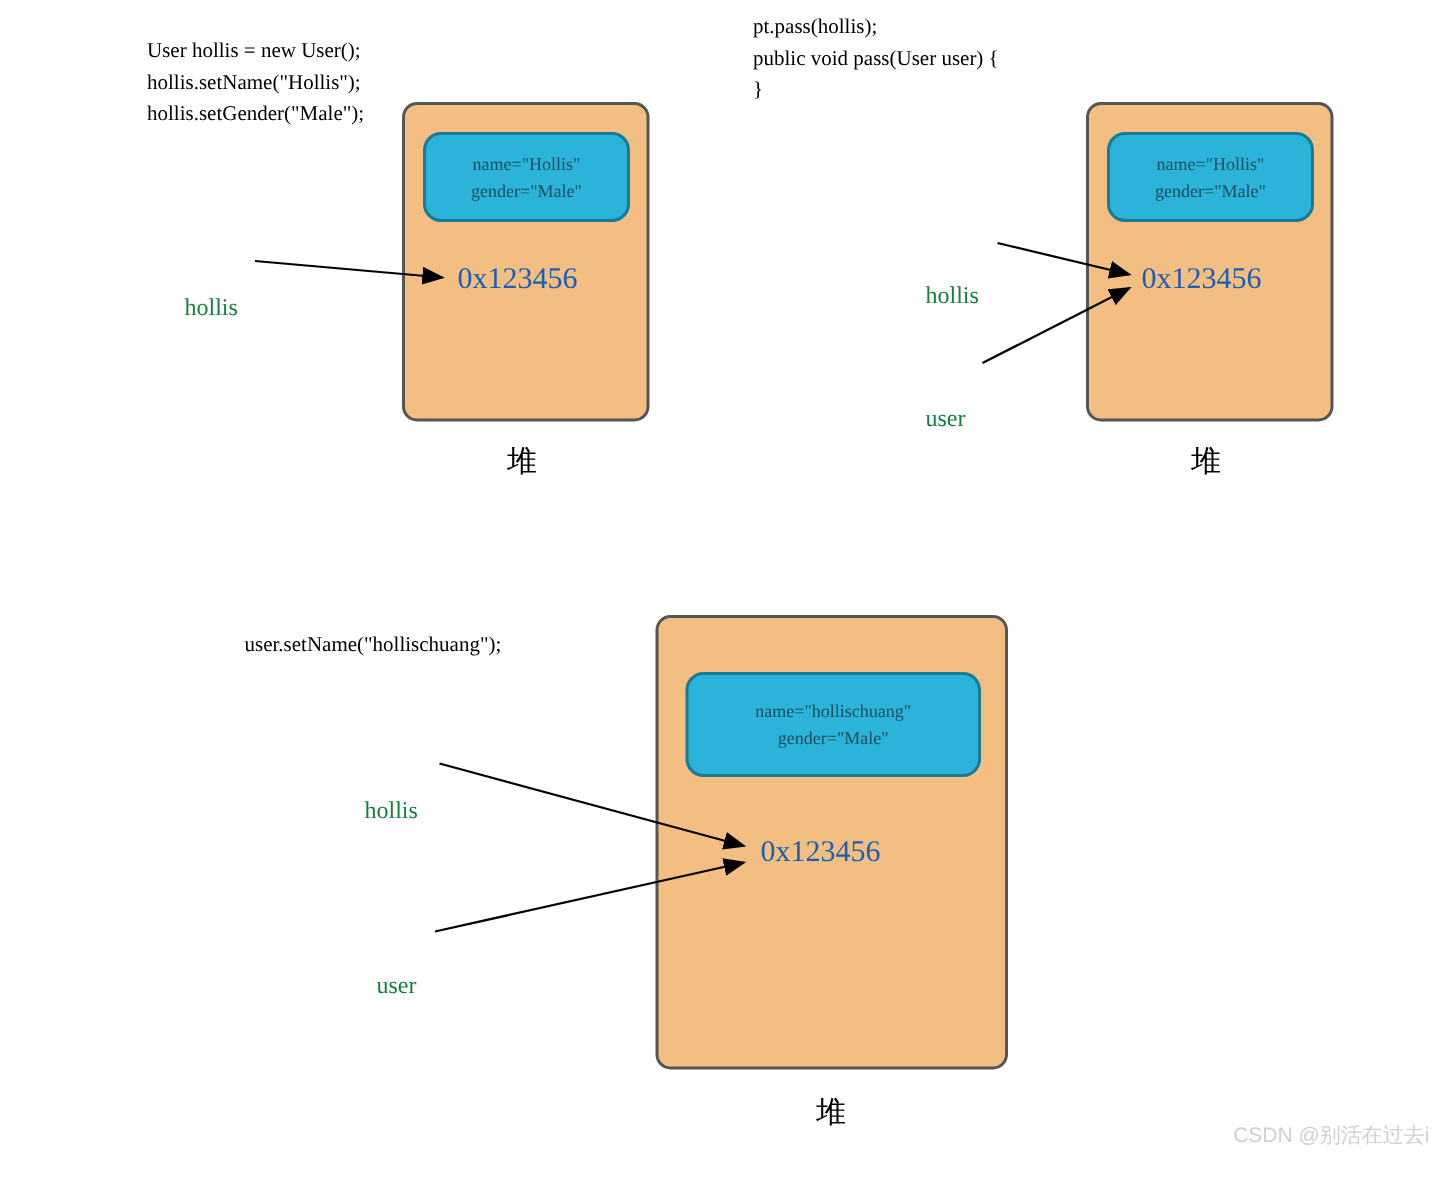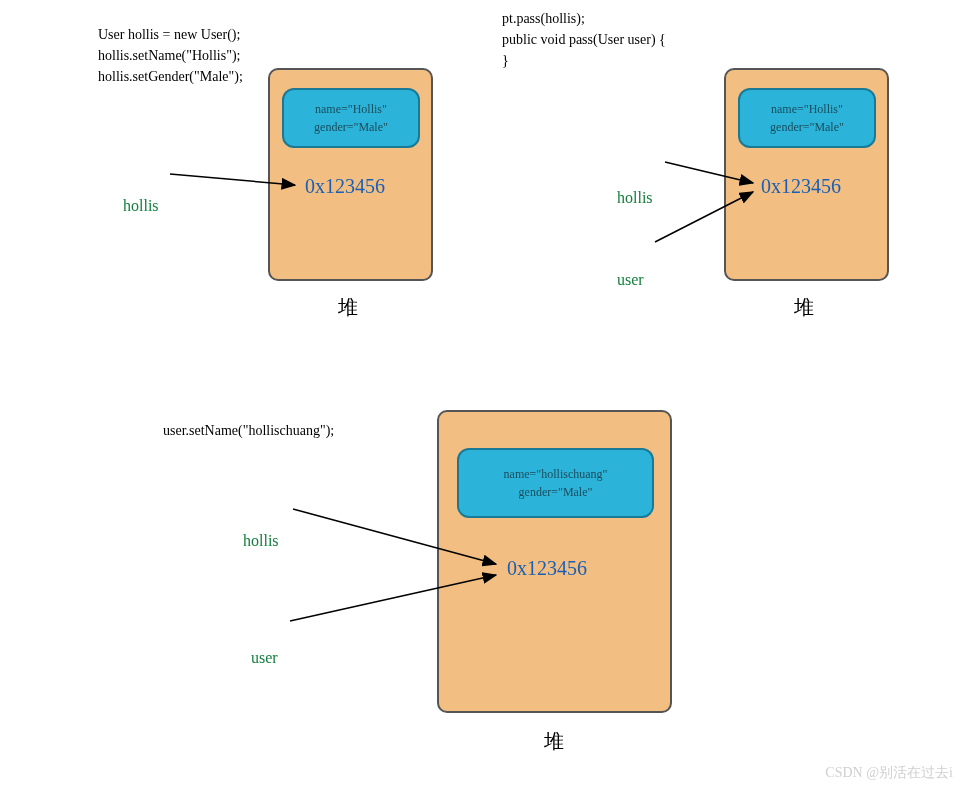--- a/index.html
+++ b/index.html
@@ -50,25 +50,25 @@
       margin-top: 39px;
     }
     .heap-label {
       position: absolute;
       color: #000;
       font-size: 20px;
       font-family: "KaiTi", "STKaiti", serif;
     }
     .watermark {
       position: absolute;
-      bottom: 8px;
+      bottom: 24px;
       right: 12px;
       color: #d0d0d0;
       font-size: 14px;
-      font-family: Liberation Serif, serif;
+      font-family: Liberation Sans, sans-serif;
     }
     svg.arrows {
       position: absolute;
       top: 0;
       left: 0;
       width: 965px;
       height: 790px;
       pointer-events: none;
     }
   </style>

